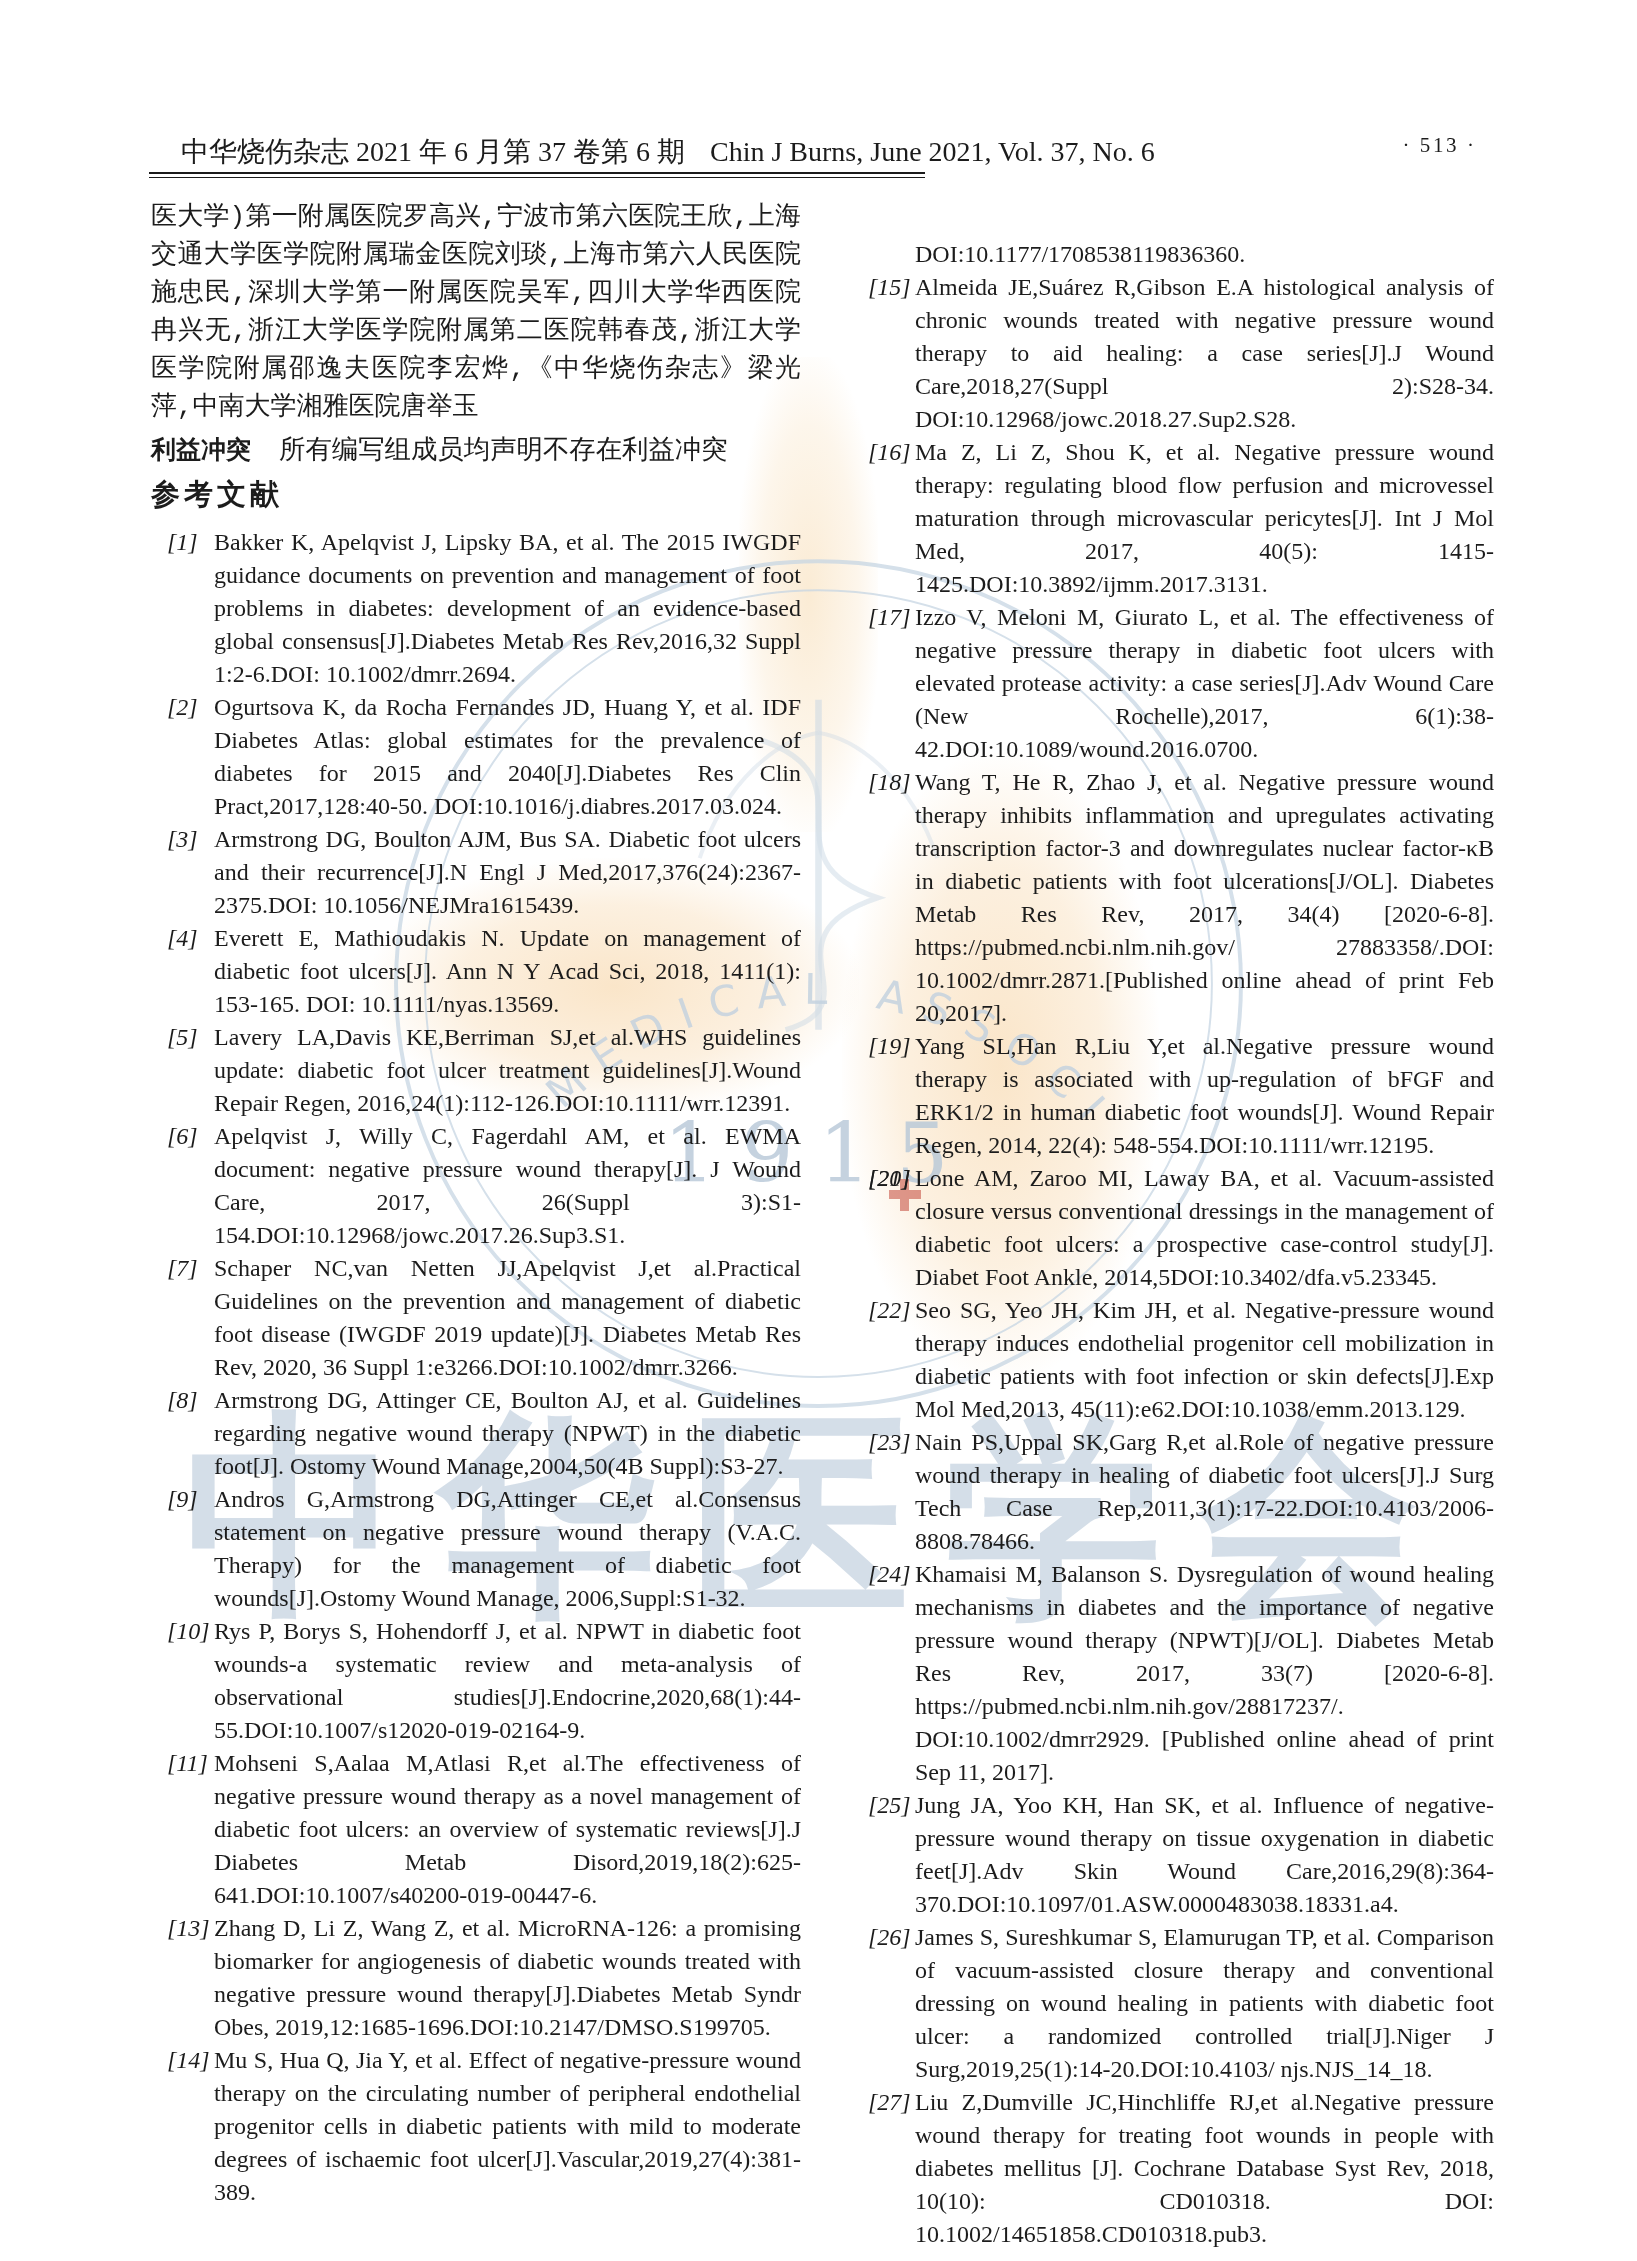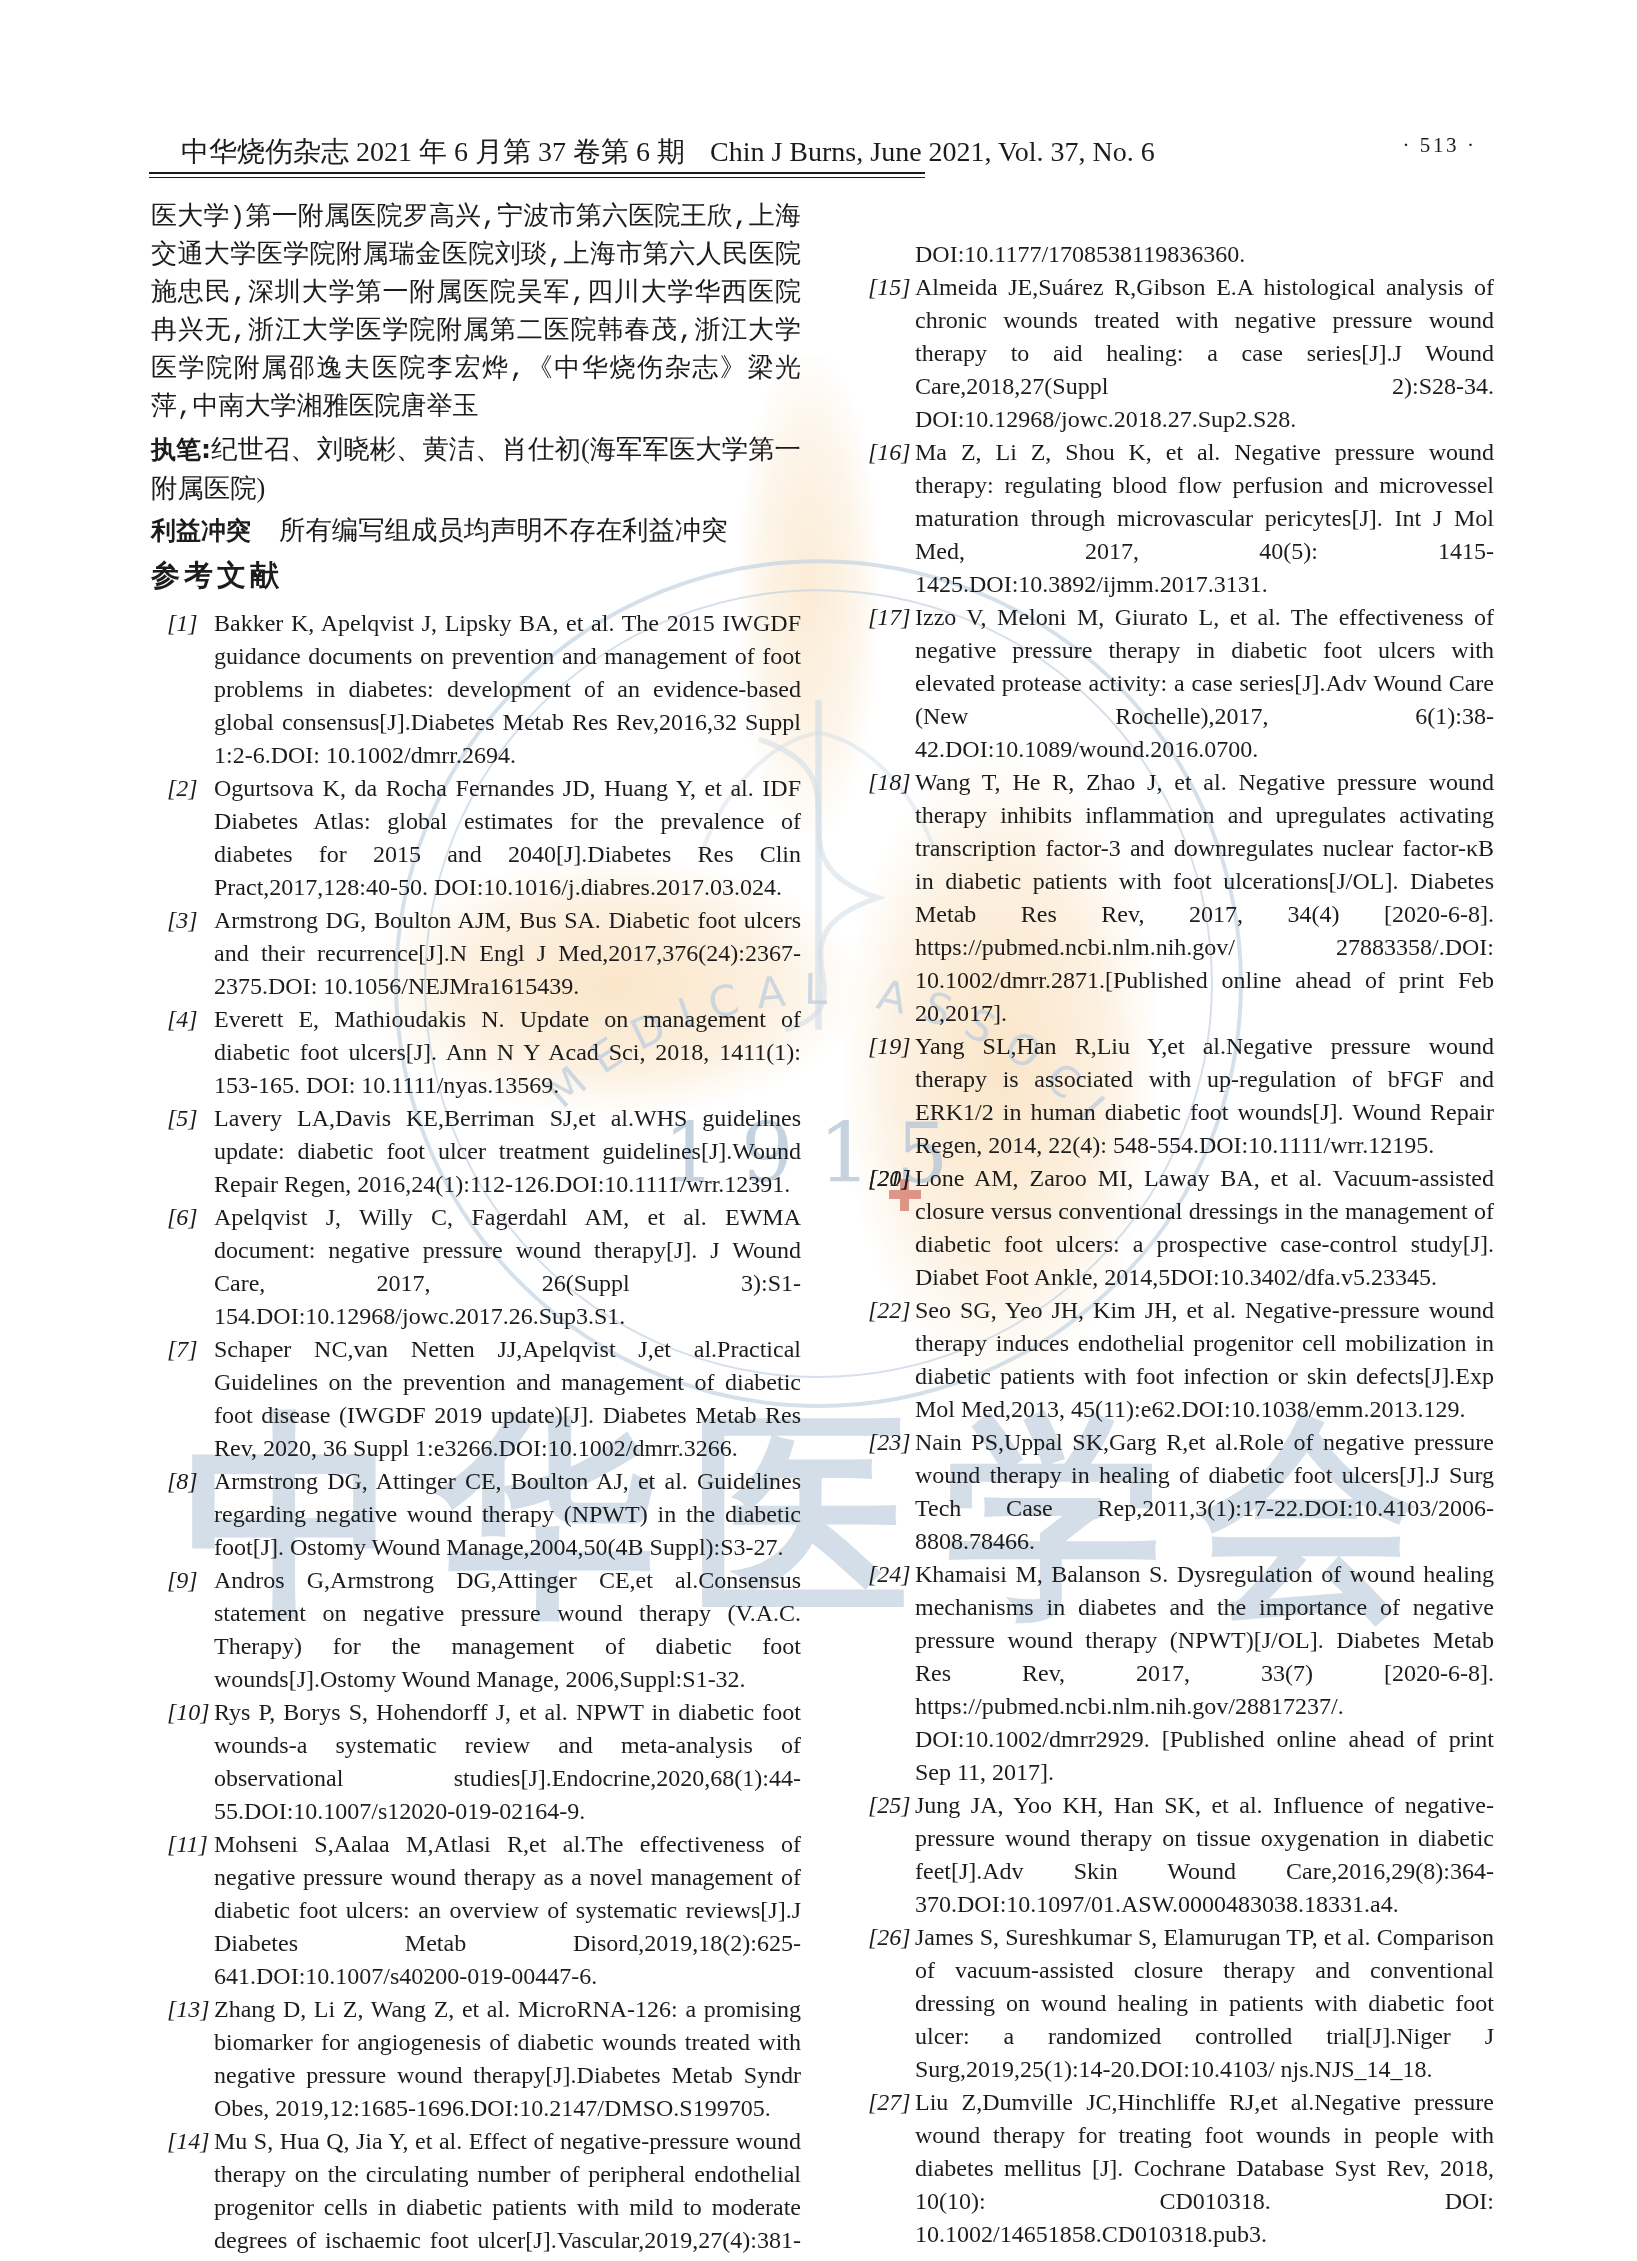--- a/index.html
+++ b/index.html
@@ -91,23 +91,20 @@
 
   <div class="header">
     <span class="cn">中华烧伤杂志 2021 年 6 月第 37 卷第 6 期</span><span class="en">Chin J Burns, June 2021, Vol. 37, No. 6</span>
   </div>
   <div class="rule"></div>
   <div class="pageno">· 513 ·</div>
 
   <div class="col col-left">
     <div class="cjk-par">医大学)第一附属医院罗高兴,宁波市第六医院王欣,上海交通大学医学院附属瑞金医院刘琰,上海市第六人民医院施忠民,深圳大学第一附属医院吴军,四川大学华西医院冉兴无,浙江大学医学院附属第二医院韩春茂,浙江大学医学院附属邵逸夫医院李宏烨,《中华烧伤杂志》梁光萍,中南大学湘雅医院唐举玉</div>
     <div class="meta-line">
-      <span class="meta-label">执笔:</span><span>纪世召、刘晓彬、黄洁、肖仕初(海军军医大学第一附属医院)</span>
-    </div>
-    <div class="meta-line">
       <span class="meta-label">利益冲突</span><span class="coi-gap"></span><span>所有编写组成员均声明不存在利益冲突</span>
     </div>
     <div class="ref-heading">参考文献</div>
 
     <div class="ref"><span class="num">[1]</span><span>Bakker K, Apelqvist J, Lipsky BA, et al. The 2015 IWGDF guidance documents on prevention and management of foot problems in diabetes: development of an evidence-based global consensus[J].Diabetes Metab Res Rev,2016,32 Suppl 1:2-6.DOI: 10.1002/dmrr.2694.</span></div>
     <div class="ref"><span class="num">[2]</span><span>Ogurtsova K, da Rocha Fernandes JD, Huang Y, et al. IDF Diabetes Atlas: global estimates for the prevalence of diabetes for 2015 and 2040[J].Diabetes Res Clin Pract,2017,128:40-50. DOI:10.1016/j.diabres.2017.03.024.</span></div>
     <div class="ref"><span class="num">[3]</span><span>Armstrong DG, Boulton AJM, Bus SA. Diabetic foot ulcers and their recurrence[J].N Engl J Med,2017,376(24):2367-2375.DOI: 10.1056/NEJMra1615439.</span></div>
     <div class="ref"><span class="num">[4]</span><span>Everett E, Mathioudakis N. Update on management of diabetic foot ulcers[J]. Ann N Y Acad Sci, 2018, 1411(1): 153-165. DOI: 10.1111/nyas.13569.</span></div>
     <div class="ref"><span class="num">[5]</span><span>Lavery LA,Davis KE,Berriman SJ,et al.WHS guidelines update: diabetic foot ulcer treatment guidelines[J].Wound Repair Regen, 2016,24(1):112-126.DOI:10.1111/wrr.12391.</span></div>
     <div class="ref"><span class="num">[6]</span><span>Apelqvist J, Willy C, Fagerdahl AM, et al. EWMA document: negative pressure wound therapy[J]. J Wound Care, 2017, 26(Suppl 3):S1-154.DOI:10.12968/jowc.2017.26.Sup3.S1.</span></div>

